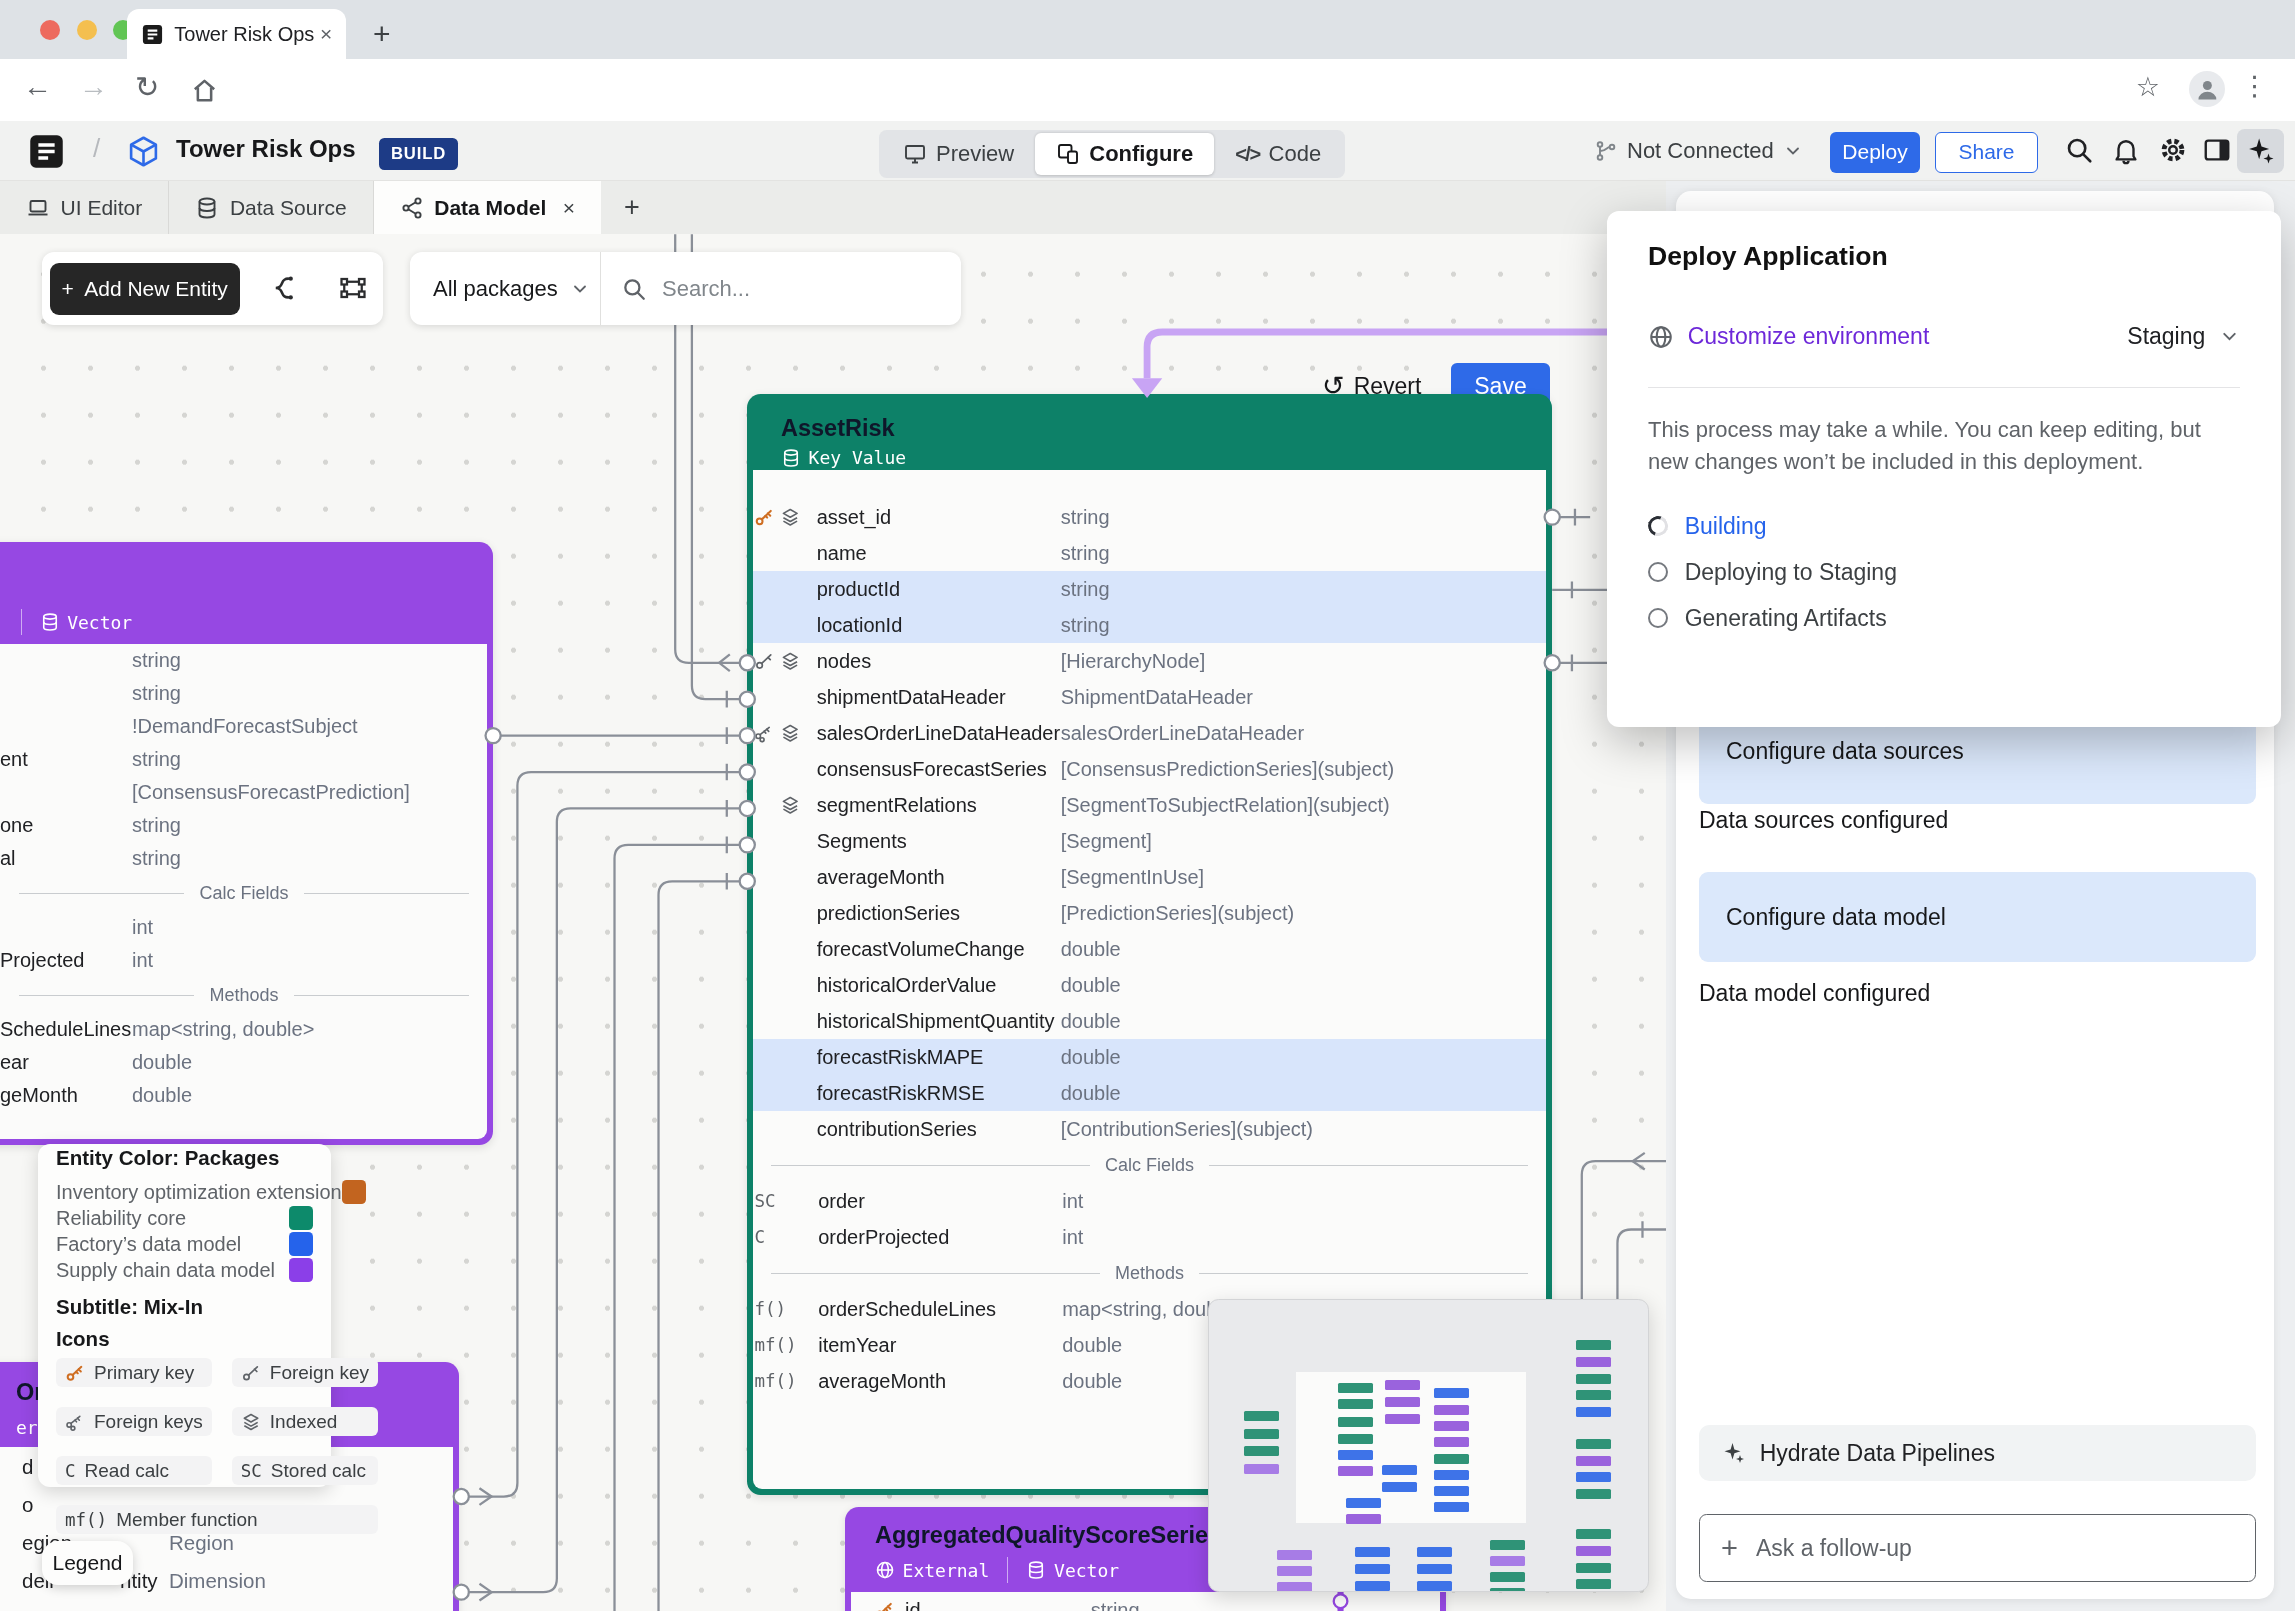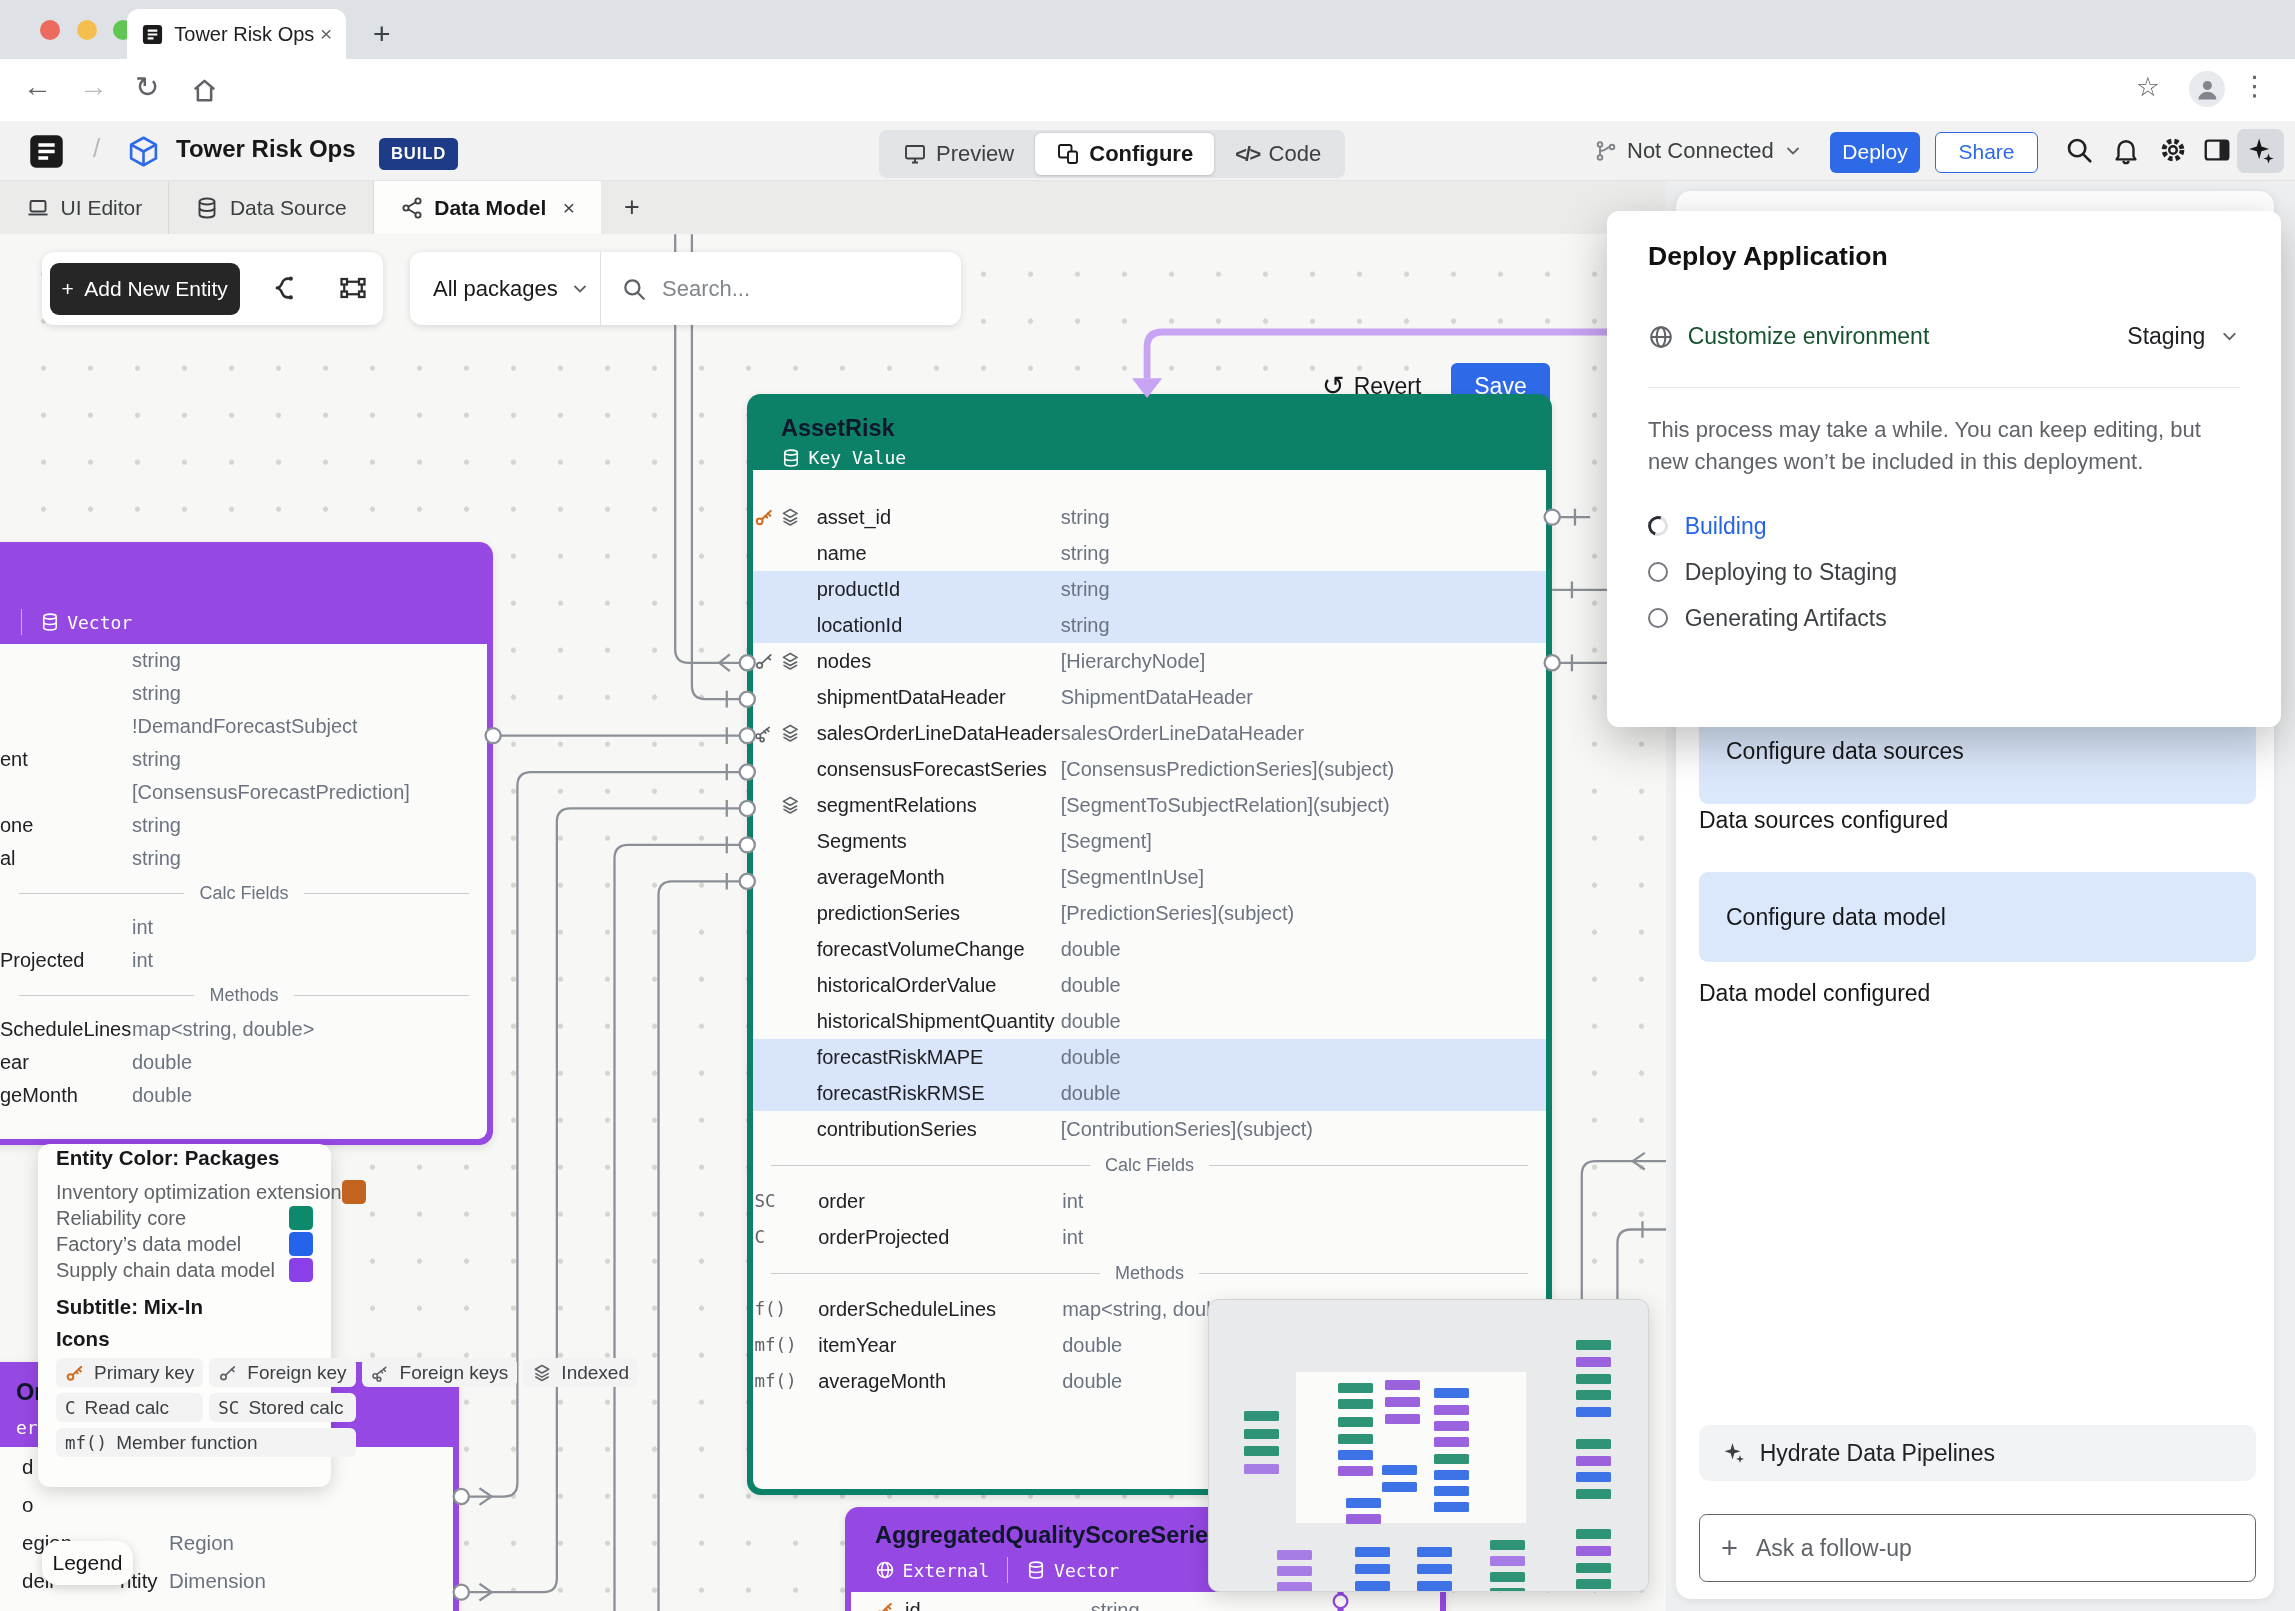--- a/index.html
+++ b/index.html
@@ -127,38 +127,38 @@
   #agg-ent .row1 .nm{font-size:20px;width:175px}
   #agg-ent .row1 .tp{font-size:20px;color:#6b7280}
 
   
   #legend-panel{position:absolute;left:38px;top:910px;width:293px;height:343px;background:#fdfdfc;border-radius:12px;box-shadow:0 4.6px 18px rgba(0,0,0,.16);z-index:4;padding:2px 18px;box-sizing:border-box}
   #legend-panel h3{margin:0 0 9px 0;font-size:20.5px;color:#17181a}
   .lg-item{display:flex;align-items:center;height:26px}
   .lg-item .lb{flex:1;font-size:20px;color:#5f6368;white-space:nowrap}
   .lg-item .sw{width:24px;height:24px;border-radius:4.6px;flex:none}
   #legend-panel h4{margin:12px 0 7.6px 0;font-size:20.5px;color:#17181a}
-  #lg-chips{display:grid;grid-template-columns:1fr 1fr 1fr 1fr;gap:6px}
+  #lg-chips{display:grid;grid-template-columns:1fr 1fr;gap:20px}
   .lg-chip{background:#f3f3f4;border-radius:6px;height:29px;display:flex;align-items:center;gap:9px;padding:0 9px;font-size:19px;color:#3c4043;white-space:nowrap}
   .lg-chip .icon{width:20px;height:20px;color:#5f6368}
   .lg-chip .gl{font-family:"DejaVu Sans Mono",monospace;font-size:17.5px;color:#3c4043}
   .lg-chip.wide{grid-column:1 / span 2}
   #legend-btn{position:absolute;left:42px;top:1307px;width:91px;height:44px;background:#fdfdfc;border-radius:16px;box-shadow:0 3px 10.6px rgba(0,0,0,.18);display:flex;align-items:center;justify-content:center;font-size:21px;color:#17181a;z-index:4}
 
   
   #minimap{position:absolute;left:1208px;top:1065px;width:439px;height:291px;background:#e9eaec;border:0.8px solid #d3d4d6;border-radius:10.6px;box-shadow:0 6px 21px rgba(0,0,0,.16);z-index:4;overflow:hidden}
   #mm-viewport{position:absolute;left:87px;top:72px;width:230px;height:151px;background:#fbfbfa}
   .mm-bar{position:absolute;width:35px;height:10px;border-radius:1.5px}
 
   
   #deploy-panel{position:absolute;left:1607px;top:211px;width:674px;height:516px;background:#fff;border-radius:12px;box-shadow:0 15px 46px rgba(0,0,0,.25);z-index:60;box-sizing:border-box}
   #dp-title{position:absolute;left:41px;top:30px;font-size:26.6px;font-weight:bold;color:#111}
   #dp-env{position:absolute;left:41px;top:112px;right:41px;display:flex;align-items:center;gap:13.7px}
   #dp-env .icon{width:26px;height:26px;color:#5f6368}
-  #dp-env .lbl{font-size:23px;color:#14532d;flex:1}
+  #dp-env .lbl{font-size:23px;color:#6d28d9;flex:1}
   #dp-env .val{font-size:23px;color:#202124}
   #dp-env .chev{width:21px;height:21px;color:#5f6368}
   #dp-hr{position:absolute;left:41px;right:41px;top:176px;height:0.8px;background:#e4e4e6}
   #dp-note{position:absolute;left:41px;top:203px;right:41px;font-size:22px;color:#5f6368;line-height:32px}
   #dp-steps{position:absolute;left:41px;top:292px;right:41px}
   .dp-step{height:46px;display:flex;align-items:center;gap:16.7px}
   .dp-step .lbl{font-size:23px;color:#3c4043}
   .dp-step.active .lbl{color:#2563eb}
   .radio{width:20px;height:20px;border:2.3px solid #75797f;border-radius:50%;box-sizing:border-box}
   .spinner{width:20px;height:20px;border:3px solid #e1e1e4;border-top-color:#2b2f36;border-left-color:#2b2f36;border-radius:50%;box-sizing:border-box;transform:rotate(-25deg)}

